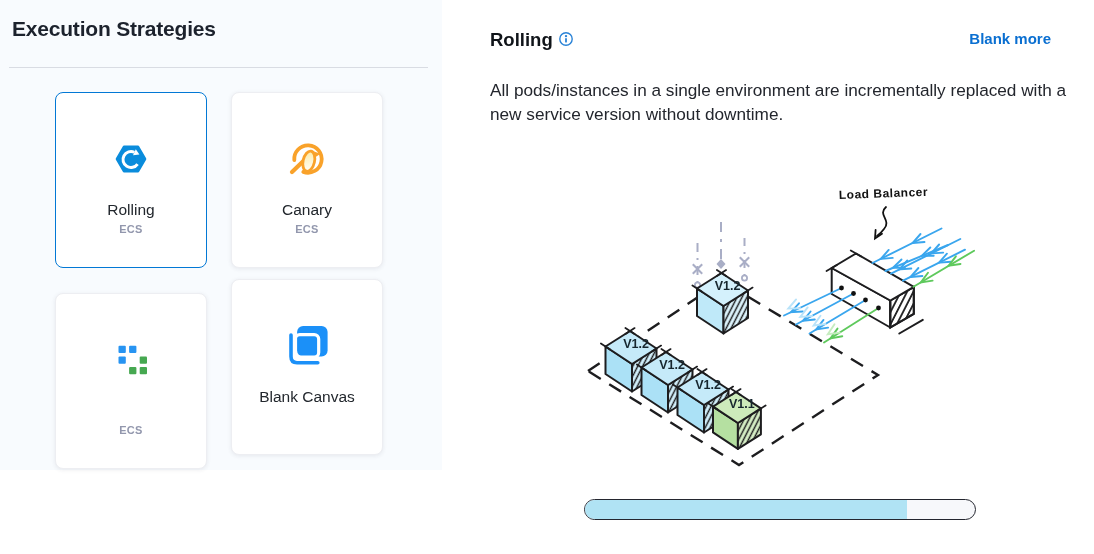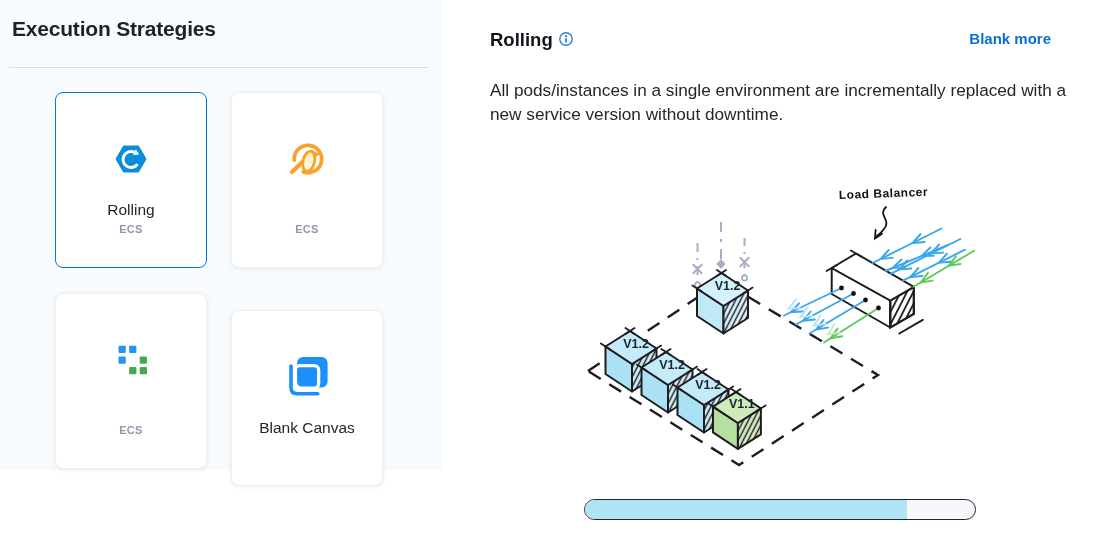--- a/index.html
+++ b/index.html
@@ -47,40 +47,41 @@
           <stop offset="0" stop-color="#fbe9a0"></stop>
               <stop offset="1" stop-color="#fffdf4"></stop>
         </linearGradient>
           </defs>
         <path d="M8.3 23.2 A13.7 13.7 0 1 1 17.3 34.9" fill="none" stroke="#f9a22a" stroke-width="3.8" stroke-linecap="round"></path>
         <line x1="6" y1="35" x2="20" y2="21.5" stroke="#f9a22a" stroke-width="4.2" stroke-linecap="round"></line>
         <ellipse cx="22.8" cy="24.2" rx="5.7" ry="10.3" fill="url(#bg)" stroke="#f9a22a" stroke-width="2.8" transform="rotate(13 22.8 24.2)"></ellipse>
         <path d="M28 14.4 l6.5 2.4 -5.6 3.6 z" fill="#f9a22a"></path>
       </svg>
     </div>
+    <div class="lab">Canary</div>
     <div class="ecs">ECS</div>
   </div>
 
   <div class="card" style="left:55px;top:293px;">
     <div class="icon" style="left:54px;top:44px;">
       <svg width="44" height="44" viewBox="0 0 44 44">
         <g transform="translate(8.5,7.8)">
           <rect x="0" y="0" width="7.3" height="7.3" rx="1" fill="#2794f2"></rect>
           <rect x="10.6" y="0" width="7.3" height="7.3" rx="1" fill="#2794f2"></rect>
           <rect x="0" y="10.6" width="7.3" height="7.3" rx="1" fill="#2794f2"></rect>
           <rect x="21.2" y="10.6" width="7.3" height="7.3" rx="1" fill="#46a851"></rect>
           <rect x="10.6" y="21.2" width="7.3" height="7.3" rx="1" fill="#46a851"></rect>
           <rect x="21.2" y="21.2" width="7.3" height="7.3" rx="1" fill="#46a851"></rect>
         </g>
       </svg>
     </div>
     <div class="ecs">ECS</div>
   </div>
 
-  <div class="card" style="left:231px;top:310px;">
+  <div class="card" style="left:231px;top:279px;">
     <div class="icon" style="left:53px;top:40px;">
       <svg width="44" height="48" viewBox="0 0 44 48">
         <path d="M6 15 V36.5 Q6 42.7 12 42.7 H32.8" fill="none" stroke="#1b90f8" stroke-width="3.6" stroke-linecap="round"></path>
         <rect x="12.1" y="6.1" width="30.5" height="30.5" rx="6" fill="#1b90f8"></rect>
         <rect x="10.3" y="14.6" width="23.4" height="22.5" rx="4.5" fill="none" stroke="#fff" stroke-width="3.2"></rect>
       </svg>
     </div>
     <div class="lab">Blank Canvas</div>
   </div>
 </div>

